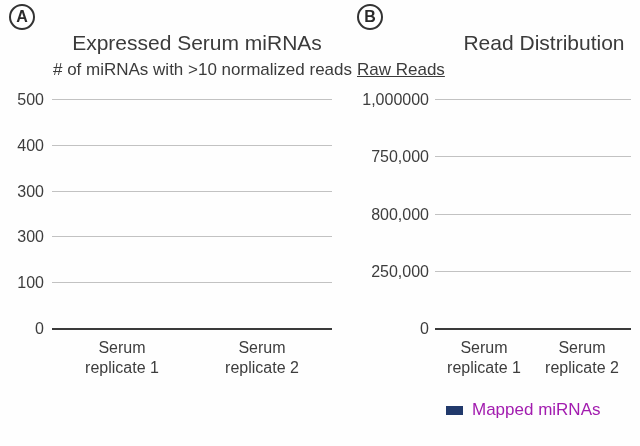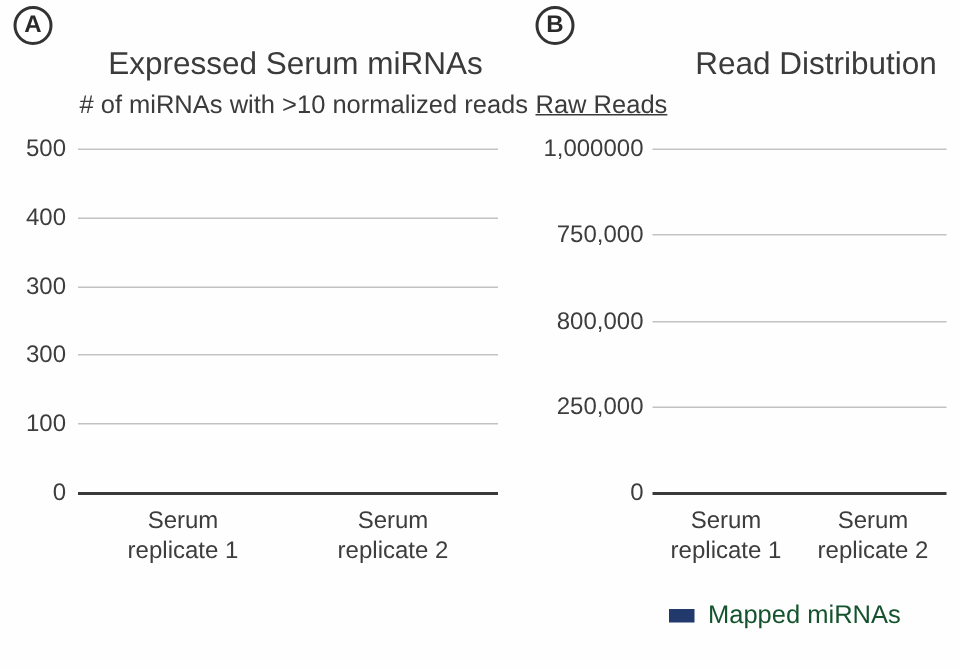--- a/index.html
+++ b/index.html
@@ -49,21 +49,21 @@
   .xlabels { position:absolute; display:flex; justify-content:space-around;align-items:center; }
   #xlabels-a { left:52px; top:338px; width:280px; }
   #xlabels-b { left:435px; top:338px; width:196px; }
   .xslot { text-align:center; font-size:16px; line-height:1.25; color:#3d3d3d; }
   #xlabels-a .xslot { width:33.3%; }
   #xlabels-b .xslot { width:50%; }
 
   .legend { position:absolute; left:446px; top:400px; display:flex; flex-direction:column; gap:4px; }
   .legend-row { display:flex; align-items:center; }
   .legend-swatch { width:17px; height:9px; margin-right:9px; flex:none; }
-  .legend-label { font-size:17px; color:#14532d; white-space:nowrap; }
+  .legend-label { font-size:17px; color:#a21caf; white-space:nowrap; }
 </style>
 </head>
 <body>
 
 <div class="figure">
 
   <div class="badge" id="badge-a">A</div>
   <h2 class="title" id="title-a">Expressed Serum miRNAs</h2>
   <div class="subtitle" id="subtitle-a"># of miRNAs with &gt;10 normalized reads</div>
   <div class="ticks" id="ticks-a">

